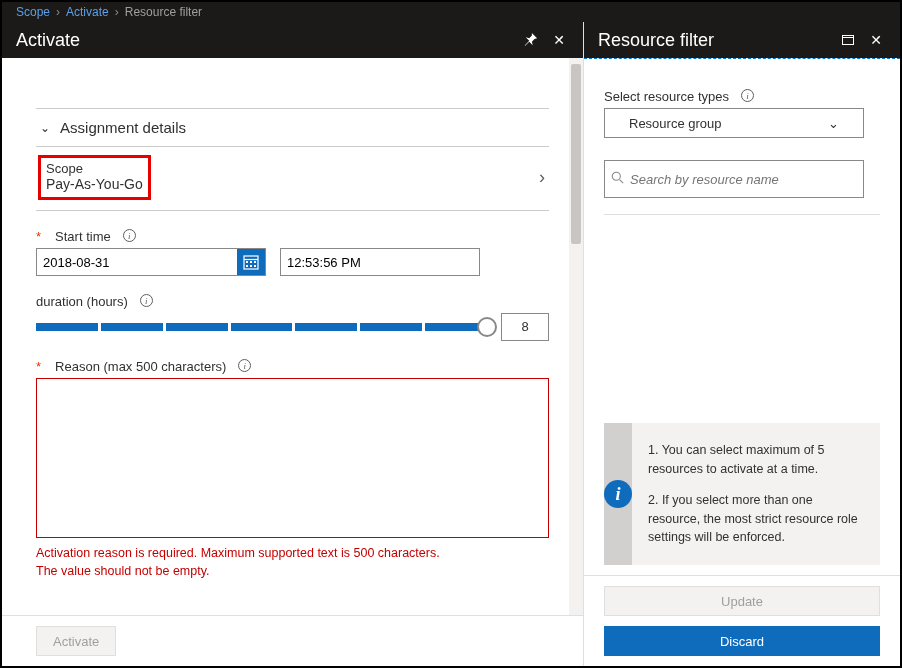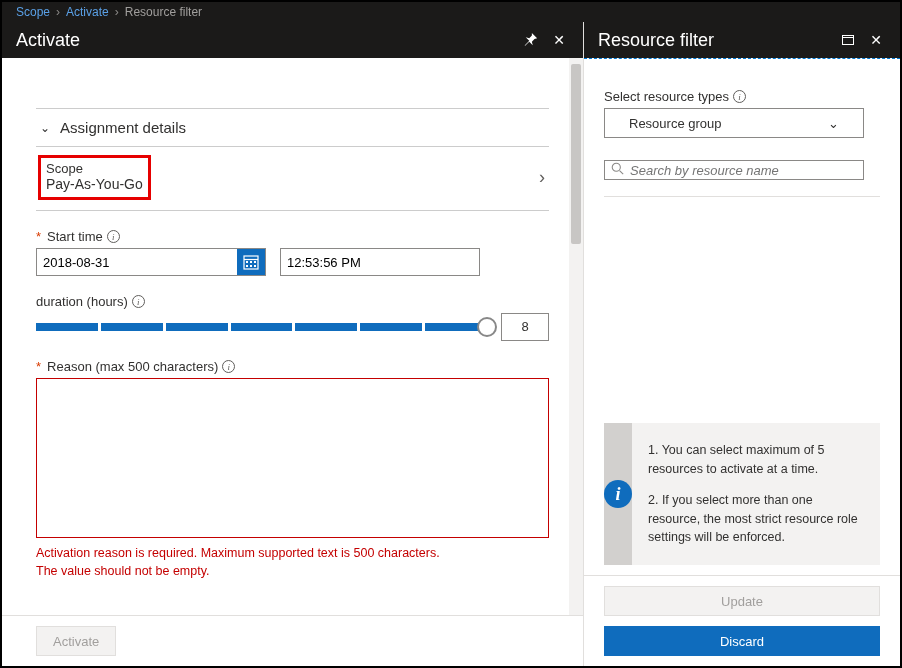--- a/index.html
+++ b/index.html
@@ -76,21 +76,21 @@
     font-size:15px;
   }
   .chevron { display:inline-block; transform:rotate(0deg); font-size:12px;}
   .scope-block {
     border-bottom:1px solid #ccc;
     padding:10px 4px 12px 4px;
     display:flex; align-items:center; justify-content:space-between;
     cursor:pointer;
   }
   .highlight-red { outline:3px solid #e60000; outline-offset:-1px; padding:4px 6px 6px 6px; display:inline-block;}
-  .field-label { font-size:13px; margin-bottom:4px; display:flex; align-items:center; gap:4px;}
+  .field-label { font-size:13px; margin-bottom:4px; display:flex; align-items:flex-start; gap:12px;}
   .req-star { color:#d83b01; margin-right:2px;}
   .info-icon {
     display:inline-flex; width:13px; height:13px; border:1px solid #605e5c; border-radius:50%;
     align-items:center; justify-content:center; font-size:9px; color:#605e5c; font-family:Georgia, serif;
     font-style:italic;
     cursor:default;
   }
   .row { margin-top:18px; }
   .date-row { display:flex; gap:14px; }
   .input {
@@ -133,21 +133,21 @@
   .btn {
     height:30px; padding:0 16px; font-size:13px; border:1px solid #8a8886; background:#fff; cursor:pointer;
   }
   .btn.disabled { background:#f3f2f1; color:#a19f9d; border-color:#e1dfdd; cursor:default;}
   .btn.primary { background:#0f6cbd; border-color:#0f6cbd; color:#fff;}
   .select {
     width:260px; height:30px; border:1px solid #8a8886; display:flex; align-items:center; justify-content:space-between;
     padding:0 24px; cursor:pointer; background:#fff;
   }
   .search-box {
-    border:1px solid #8a8886; height:20px; width:260px; display:flex; align-items:center; padding:0 6px; gap:6px;
+    border:1px solid #8a8886; height:38px; width:260px; display:flex; align-items:center; padding:0 6px; gap:6px;
     color:#8a8886; font-style:italic;
   }
   .search-box input { border:none; flex:1; outline:none; font-style:italic; color:#605e5c; font-size:13px;}
   .divider-line { height:1px; background:#e1dfdd; margin:16px 0;}
   .info-banner {
     background:#f3f2f1; display:flex; margin-top:auto; font-size:12.5px; line-height:1.5;
   }
   .info-banner .stripe { width:50px; background:#d2d0ce; display:flex; align-items:center; justify-content:center;}
   .info-banner .content { padding:18px 16px; color:#323130;}
   .info-banner .content p { margin-bottom:12px;}

